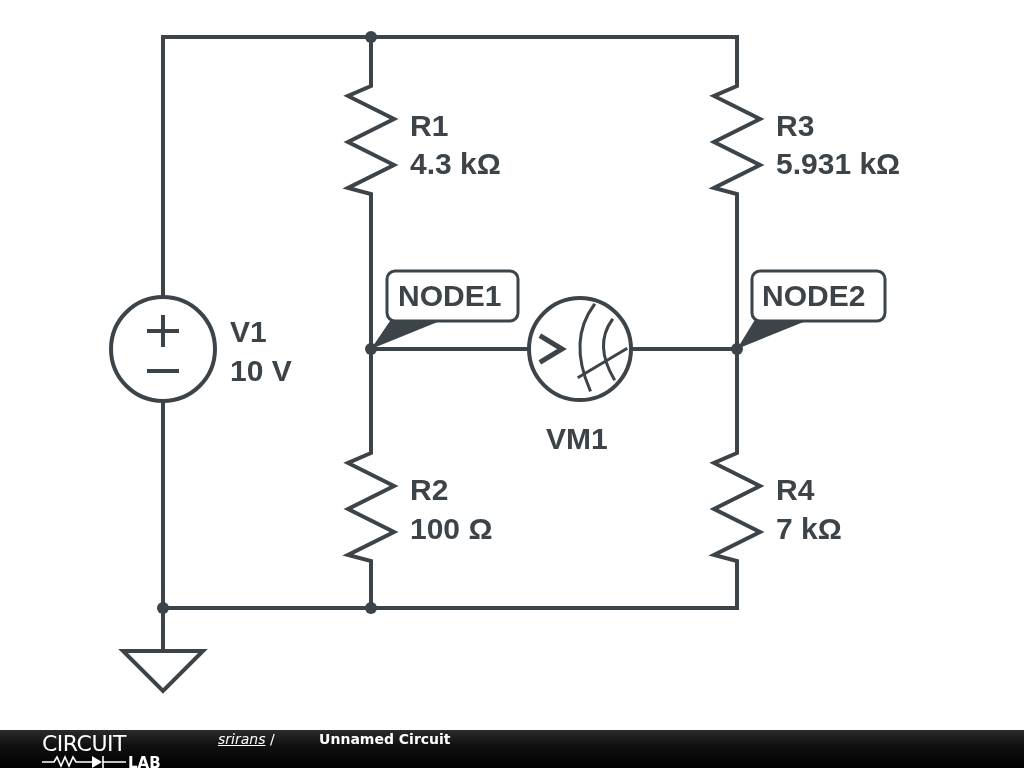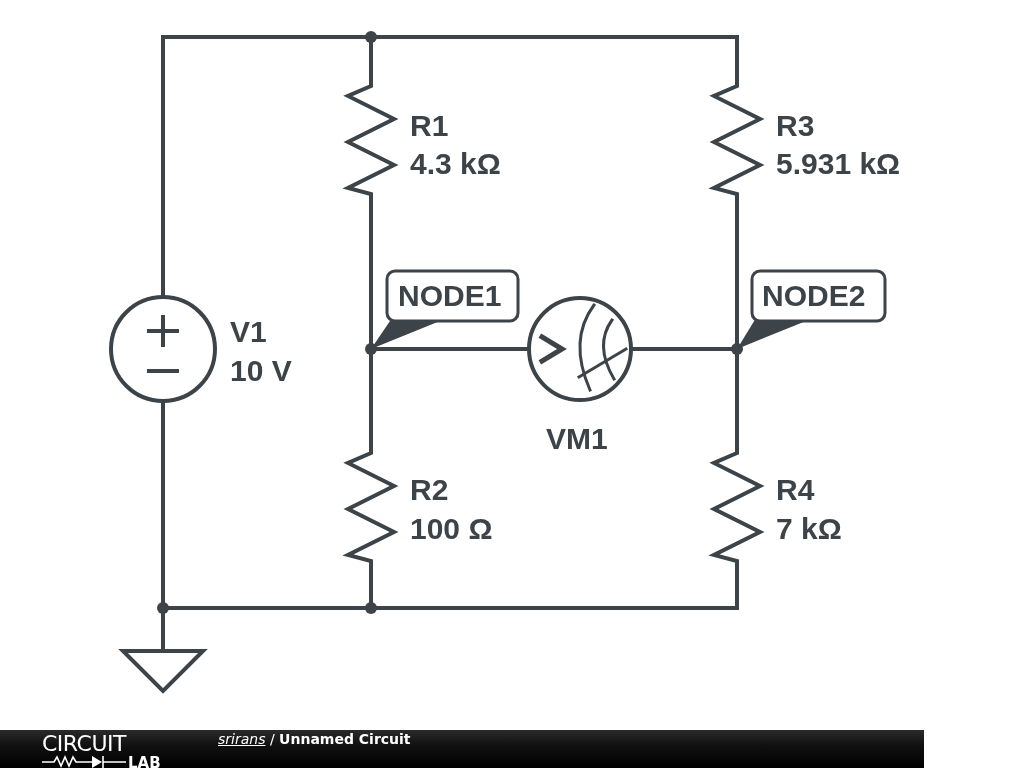--- a/index.html
+++ b/index.html
@@ -4,28 +4,28 @@
 <style>
   html, body { margin: 0; padding: 0; }
   body { width: 1024px; height: 768px; background: #ffffff; position: relative; overflow: hidden;
          font-family: "Liberation Sans", "DejaVu Sans", sans-serif; }
   #schematic { position: absolute; left: 0; top: 0; width: 1024px; height: 730px; }
   .wire { stroke: #3d4449; stroke-width: 4; fill: none; stroke-linecap: square; stroke-linejoin: miter; }
   .dot { fill: #3d4449; }
   .lbl { fill: #3d4449; font-family: "Liberation Sans", "DejaVu Sans", sans-serif; font-weight: bold; font-size: 30px; }
   .node-box { fill: #ffffff; stroke: #3d4449; stroke-width: 3; }
   .node-tail { fill: #3d4449; }
-  #footer { position: absolute; left: 0; top: 730px; width: 924px; height: 38px;
+  #footer { position: absolute; left: 0; top: 730px; width: 1024px; height: 38px;
             background: linear-gradient(#2b2b2b, #111111 40%, #000000); }
   #logo { position: absolute; left: 40px; top: 1px; width: 140px; height: 37px; }
   .logo-text { fill: #ffffff; font-family: "DejaVu Sans", sans-serif; }
   #footer-title { position: absolute; left: 218px; top: 1px; color: #ffffff; font-size: 14px;
                   font-family: "DejaVu Sans", sans-serif; white-space: nowrap; }
   #footer-title .author { font-style: italic; text-decoration: underline; }
-  #footer-title .name { font-weight: bold; }
+  #footer-title .name { font-weight: bold; margin-left: 40px; }
   #footer-url { position: absolute; left: 218px; top: 18px; color: #ffffff; font-size: 15px;
                 font-family: "DejaVu Sans", sans-serif; white-space: nowrap; }
 </style>
 </head>
 <body>
 
 <svg id="schematic" viewBox="0 0 1024 730" xmlns="http://www.w3.org/2000/svg">
 
   <g>
     <path class="wire" d="M163 297 L163 37 L737 37 L737 80"></path>

